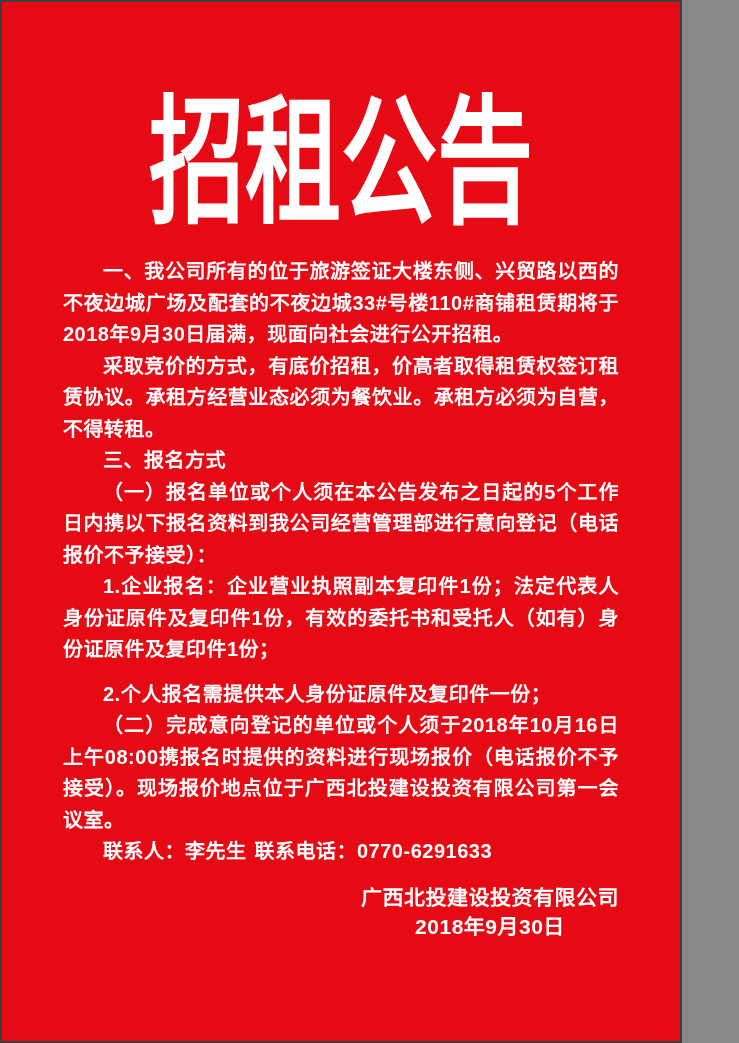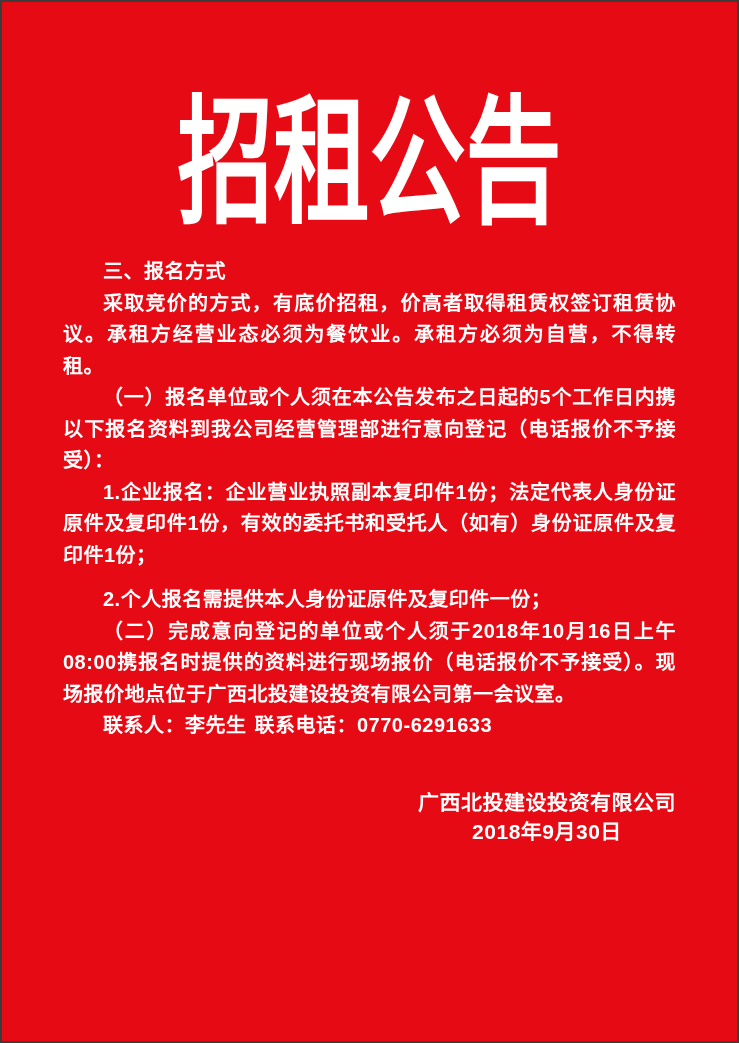--- a/index.html
+++ b/index.html
@@ -3,21 +3,21 @@
 <meta charset="utf-8">
 <title>招租公告</title>
 <style>
   html, body {
     margin: 0;
     padding: 0;
     background: #888;
   }
   .poster {
     position: relative;
-    width: 739px;
+    width: 682px;
     height: 1043px;
     box-sizing: border-box;
     background: #e60a15;
     border: 2px solid #3d3d3d;
     overflow: hidden;
     font-family: "Liberation Sans", "DejaVu Sans", sans-serif;
     color: #ffffff;
   }
   .title-wrap {
     height: 170px;
@@ -53,43 +53,44 @@
   .content p.gap-above {
     margin-top: 13px;
   }
   .contact-line {
     white-space: nowrap;
   }
   .contact-person {
     margin-right: 8px;
   }
   .signature {
-    margin-top: 46px;
+    margin-top: 15px;
     margin-left: auto;
     margin-right: 61px;
     width: max-content;
     text-align: center;
     font-weight: bold;
     font-size: 21px;
     line-height: 29px;
     letter-spacing: 0.5px;
   }
 </style>
 </head>
 <body>
 
 <div class="poster">
 
   <div class="title-wrap">
     <span class="title">招租公告</span>
   </div>
 
   <div class="content">
+    <p>一、我公司所有的位于旅游签证大楼东侧、兴贸路以西的不夜边城广场及配套的不夜边城33#号楼110#商铺租赁期将于2018年9月30日届满，现面向社会进行公开招租。</p>
+    <p>采取竞价的方式，有底价招租，价高者取得租赁权签订租赁协议。承租方经营业态必须为餐饮业。承租方必须为自营，不得转租。</p>
     <p>三、报名方式</p>
-    <p>采取竞价的方式，有底价招租，价高者取得租赁权签订租赁协议。承租方经营业态必须为餐饮业。承租方必须为自营，不得转租。</p>
     <p>（一）报名单位或个人须在本公告发布之日起的5个工作日内携以下报名资料到我公司经营管理部进行意向登记（电话报价不予接受）：</p>
     <p>1.企业报名：企业营业执照副本复印件1份；法定代表人身份证原件及复印件1份，有效的委托书和受托人（如有）身份证原件及复印件1份；</p>
     <p class="gap-above">2.个人报名需提供本人身份证原件及复印件一份；</p>
     <p>（二）完成意向登记的单位或个人须于2018年10月16日上午08:00携报名时提供的资料进行现场报价（电话报价不予接受）。现场报价地点位于广西北投建设投资有限公司第一会议室。</p>
 
     <p class="contact-line">
       <span>联系人：</span><span class="contact-person">李先生</span><span>联系电话：</span><span>0770-6291633</span>
     </p>
   </div>
 

